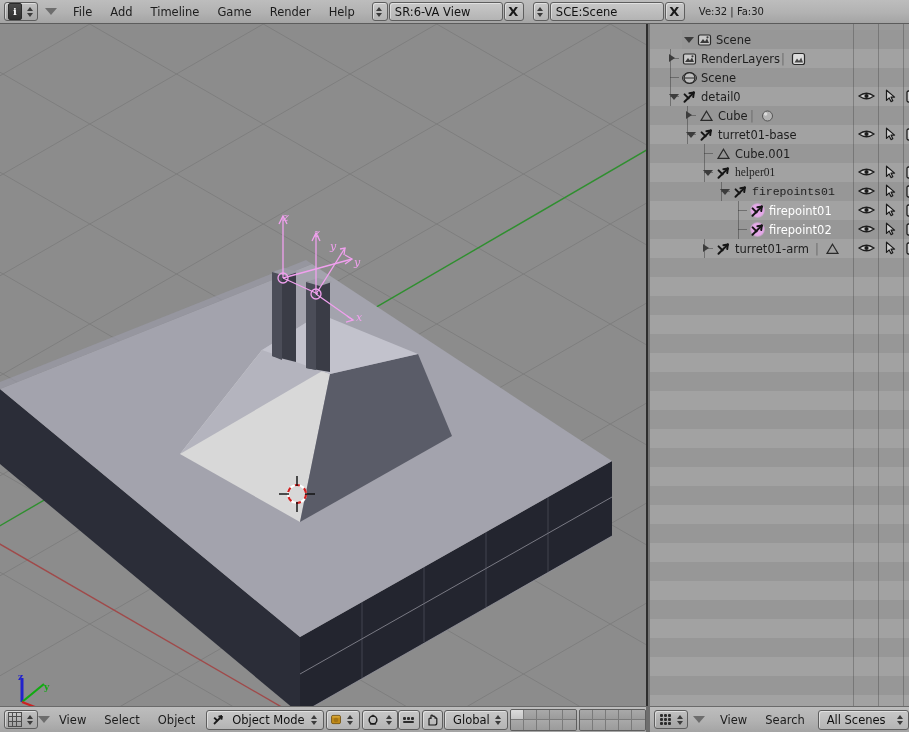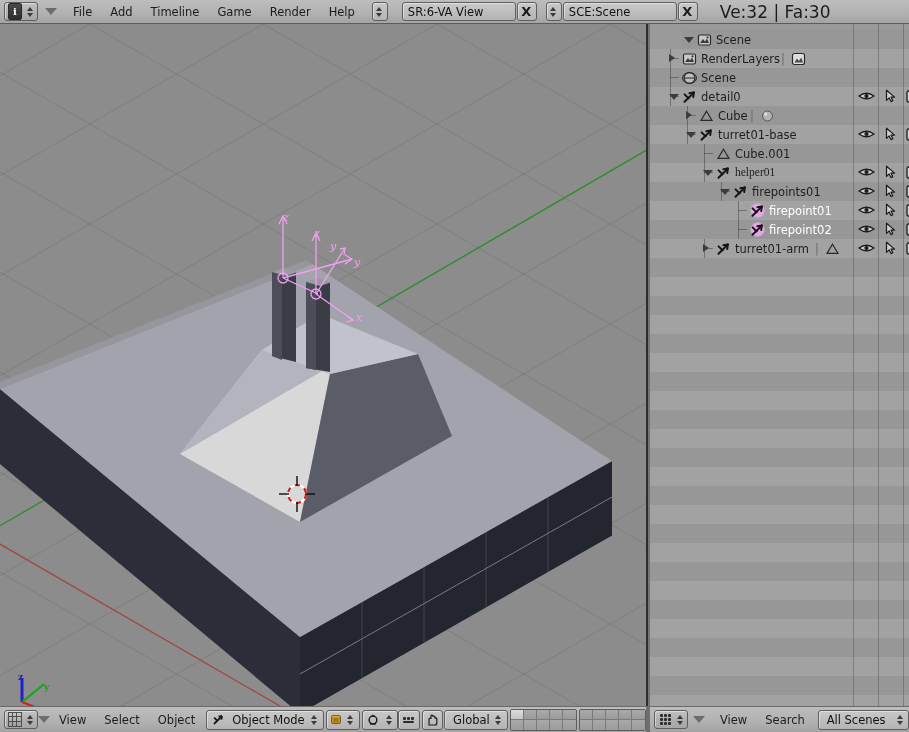--- a/index.html
+++ b/index.html
@@ -88,21 +88,21 @@
   .blender-link {
     display:flex; align-items:center; gap:5px;
     background:#a8a85f; height:19px; padding:0 7px 0 4px;
     color:#b9512a; font-size:11.5px; white-space:nowrap;
   }
   .blender-dot {
     width:12px;height:12px;border-radius:50%;
     background:radial-gradient(circle at 50% 50%, #1f5fb0 0 30%, #e8821e 32% 100%);
     border:1px solid #8a5a18; flex:none;
   }
-  .stats { margin-left:18px; color:#1c1c1c; font-size:17px; white-space:nowrap;}
+  .stats { margin-left:10px; color:#1c1c1c; font-size:10px; white-space:nowrap;}
 
   
   #viewport {
     position:absolute; left:0; top:24px; width:646px; height:682px;
     background:#8c8c8c; overflow:hidden;
   }
   #vp-grid { position:absolute; inset:-200px; }
 
   #title-text {
     position:absolute; left:33px; top:46px;
@@ -231,21 +231,21 @@
     <div class="menu-label">Help</div>
 
     <div style="width:8px"></div>
 
     <div class="btn field" style="width:16px;justify-content:center">
       <div class="spinner">
           <i class="up"></i>
           <i class="dn"></i>
         </div>
     </div>
-    <div class="btn field" style="width:114px;margin-left:14px">
+    <div class="btn field" style="width:114px;margin-left:1px">
       <span class="txt">SR:6-VA View</span>
     </div>
     <div class="btn field xbtn" style="margin-left:1px">X</div>
 
     <div style="width:9px"></div>
 
     <div class="btn field" style="width:16px;justify-content:center">
       <div class="spinner">
           <i class="up"></i>
           <i class="dn"></i>
@@ -546,21 +546,21 @@
             </svg></div>
           <div style="position: absolute; left: 234px; top: 2px;"><svg width="13" height="14" viewBox="0 0 13 14">
               <path d="M2.5,1.2 L2.5,11.4 L5.2,8.9 L7,12.6 L8.8,11.7 L7,8.1 L10.6,8.1 Z" fill="#cfcfcf" stroke="#1b1b1b" stroke-width="1.2" stroke-linejoin="round"></path>
             </svg></div>
           <div style="position: absolute; left: 256px; top: 3px;"><svg width="15" height="13" viewBox="0 0 15 13">
               <rect x="1" y="1" width="13" height="11" rx="1.5" fill="#d6d6d6" stroke="#1d1d1d" stroke-width="1.3"></rect>
               <path d="M2.5,10.2 L5.4,6 L7.4,8.6 L9.6,5.2 L12.4,10.2 Z" fill="#2f2f2f"></path>
               <circle cx="10.6" cy="3.6" r="1.2" fill="#2f2f2f"></circle>
             </svg></div>
         </div>
-        <div class="ol-row base" style="top: 158px;">
+        <div class="ol-row base" style="top: 158px; font-family: Liberation Mono, monospace;">
           <div style="position: absolute; left: 71px; top: 0px; width: 1px; height: 19px; background: rgba(50, 50, 50, 0.45);"></div>
           <div style="position: absolute; left: 71px; top: 9px; width: 9px; height: 1px; background: rgba(50, 50, 50, 0.45);"></div>
           <div class="disc-tri open" style="position: absolute; left: 70px; top: 7px;"></div>
           <div class="ol-icon" style="position: absolute; left: 83px; top: 2px; width: 15px; height: 15px;">
             <svg width="15" height="14" viewBox="0 0 15 14">
               <g stroke="#151515" stroke-width="2" fill="none" stroke-linecap="round">
                 <path d="M2.5,11.8 L11.8,2.6"></path>
                 <path d="M11.8,2.6 L7.4,3.2"></path>
                 <path d="M11.8,2.6 L11.2,7"></path>
                 <path d="M2.6,4.4 L6.6,8.4"></path>

